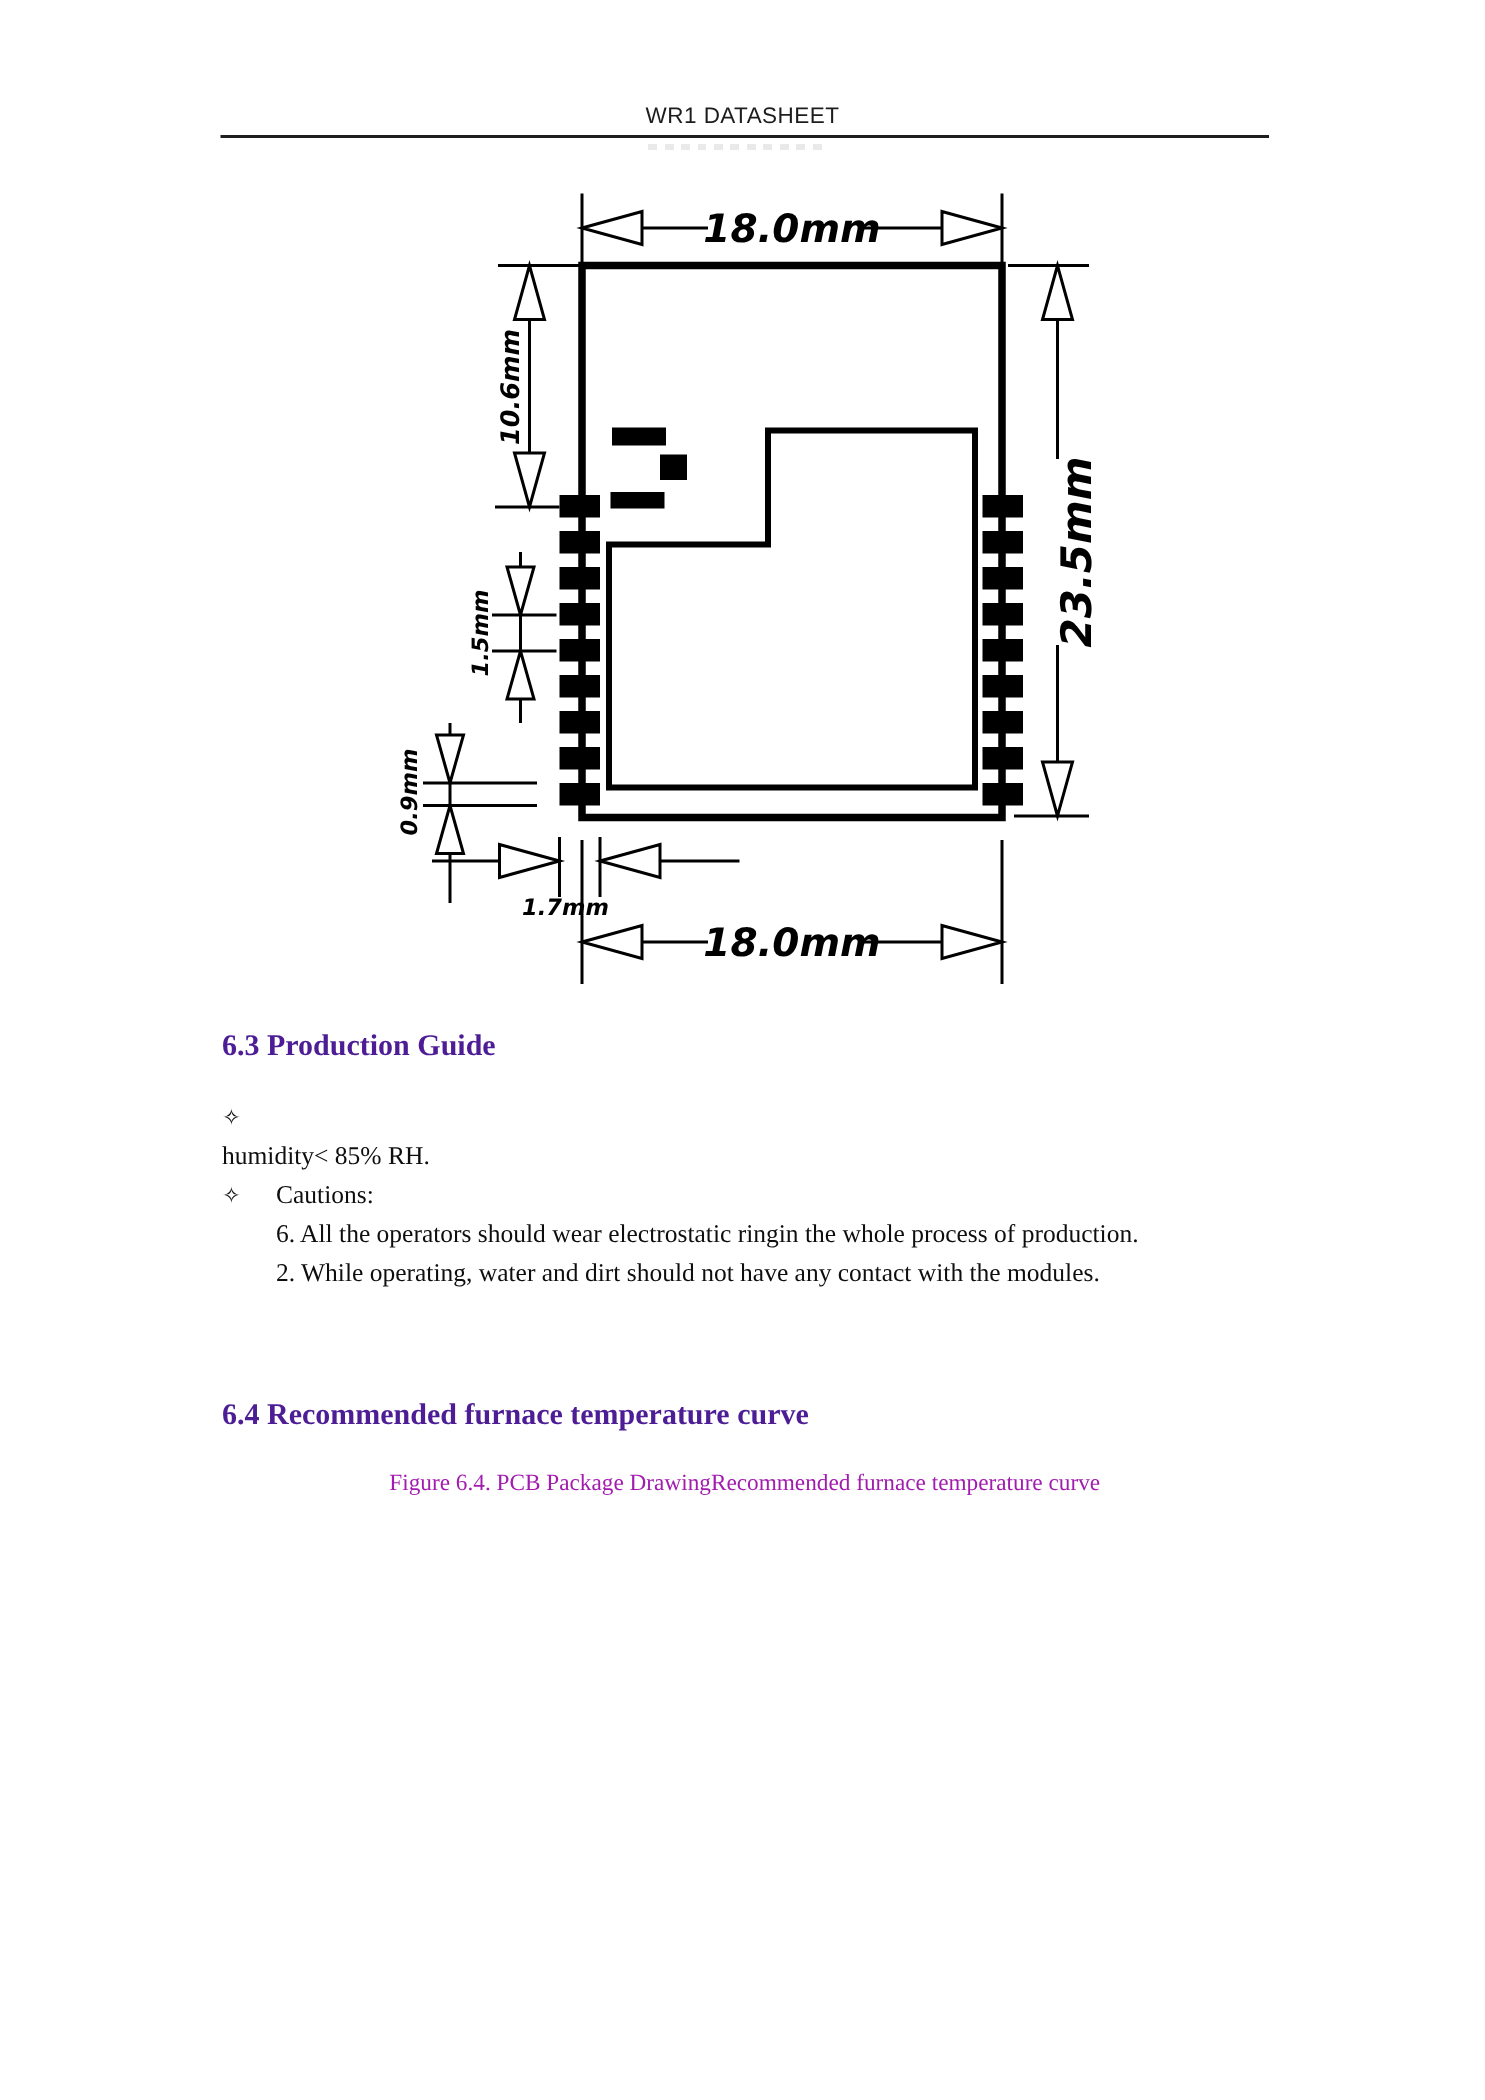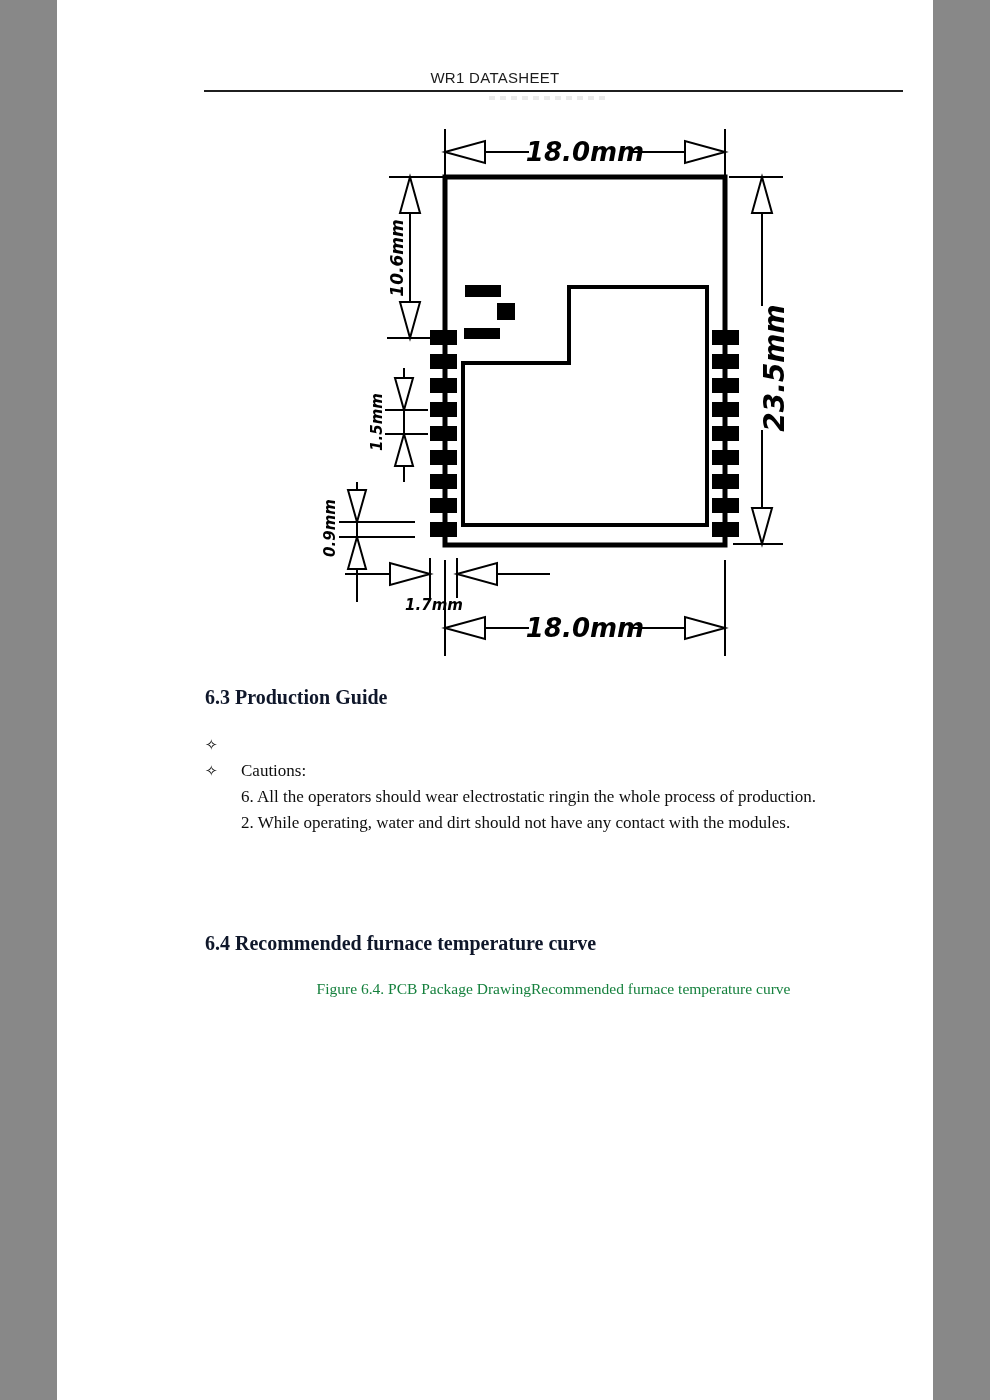--- a/index.html
+++ b/index.html
@@ -1,18 +1,18 @@
 <!DOCTYPE html>
 <html><head>
 <meta charset="utf-8">
 <style>
   html,body{margin:0;padding:0;background:#888;}
   .page{
     position:relative;
-    width:876px;height:1400px;
+    width:990px;height:1400px;
     margin:0 auto;
     background:#ffffff;
     font-family:"Liberation Serif","DejaVu Serif",serif;
     color:#111;
     overflow:hidden;
   }
   .header-title{
     position:absolute;top:69px;left:0;width:100%;
     text-align:center;
     font-family:"Liberation Sans","DejaVu Sans",sans-serif;
@@ -25,21 +25,21 @@
   .header-ghost{
     position:absolute;top:96px;left:432px;width:118px;height:4px;
     background:repeating-linear-gradient(90deg,#cfcfcf 0 6px,transparent 6px 11px);
     opacity:.45;
   }
   .drawing{
     position:absolute;left:240px;top:110px;width:500px;height:560px;font-style:italic;
   }
   .h-section{
     position:absolute;left:148px;
-    font-size:20px;font-weight:bold;white-space:nowrap;color:#0f172a;
+    font-size:20px;font-weight:bold;white-space:nowrap;color:#4c1d95;
   }
   .h63{top:686px;}
   .h64{top:932px;text-align:center;}
   .body63{
     position:absolute;left:148px;top:732px;width:697px;
     font-size:17px;line-height:26px;color:#0e0e0e;
   }
   .bline{height:26px;white-space:nowrap;}
   .brow{display:flex;height:26px;}
   .bullet{width:36px;flex:0 0 36px;font-size:15px;
@@ -47,21 +47,21 @@
   .ind{margin-left:36px;}
   .jline{
     margin-left:36px;
     text-align:justify;
     text-align-last:justify;
     white-space:normal;
     height:26px;overflow:hidden;
   }
   .caption{
     position:absolute;left:148px;top:980px;width:697px;
-    text-align:center;font-size:15.5px;color:#15803d;white-space:nowrap;
+    text-align:center;font-size:15.5px;color:#a21caf;white-space:nowrap;
   }
   
   .ln{stroke:#000;stroke-width:2;fill:none;}
   .thick{stroke:#000;stroke-width:5;fill:#fff;}
   .shield{stroke:#000;stroke-width:4;fill:none;}
   .blk{fill:#000;stroke:none;}
   .arr{fill:#fff;stroke:#000;stroke-width:2;stroke-linejoin:miter;}
   .dimtxt{font-family:"DejaVu Sans",sans-serif;font-weight:bold;fill:#000;}
 </style>
 </head>
@@ -158,20 +158,21 @@
       <text class="dimtxt" x="487" y="258" font-size="28" text-anchor="middle" transform="rotate(-90 487 258)">23.5mm</text>
     </svg>
   </div>
 
   <div class="h-section h63">6.3 Production Guide</div>
 
   <div class="body63">
     <div class="brow">
       <span class="bullet">✧</span>
     </div>
+    <div class="bline">humidity&lt; 85% RH.</div>
     <div class="brow">
       <span class="bullet">✧</span>
       <span>Cautions:</span>
     </div>
     <div class="bline ind">6. All the operators should wear electrostatic ringin the whole process of production.</div>
     <div class="bline ind">2. While operating, water and dirt should not have any contact with the modules.</div>
   </div>
 
   <div class="h-section h64">6.4 Recommended furnace temperature curve</div>
 

